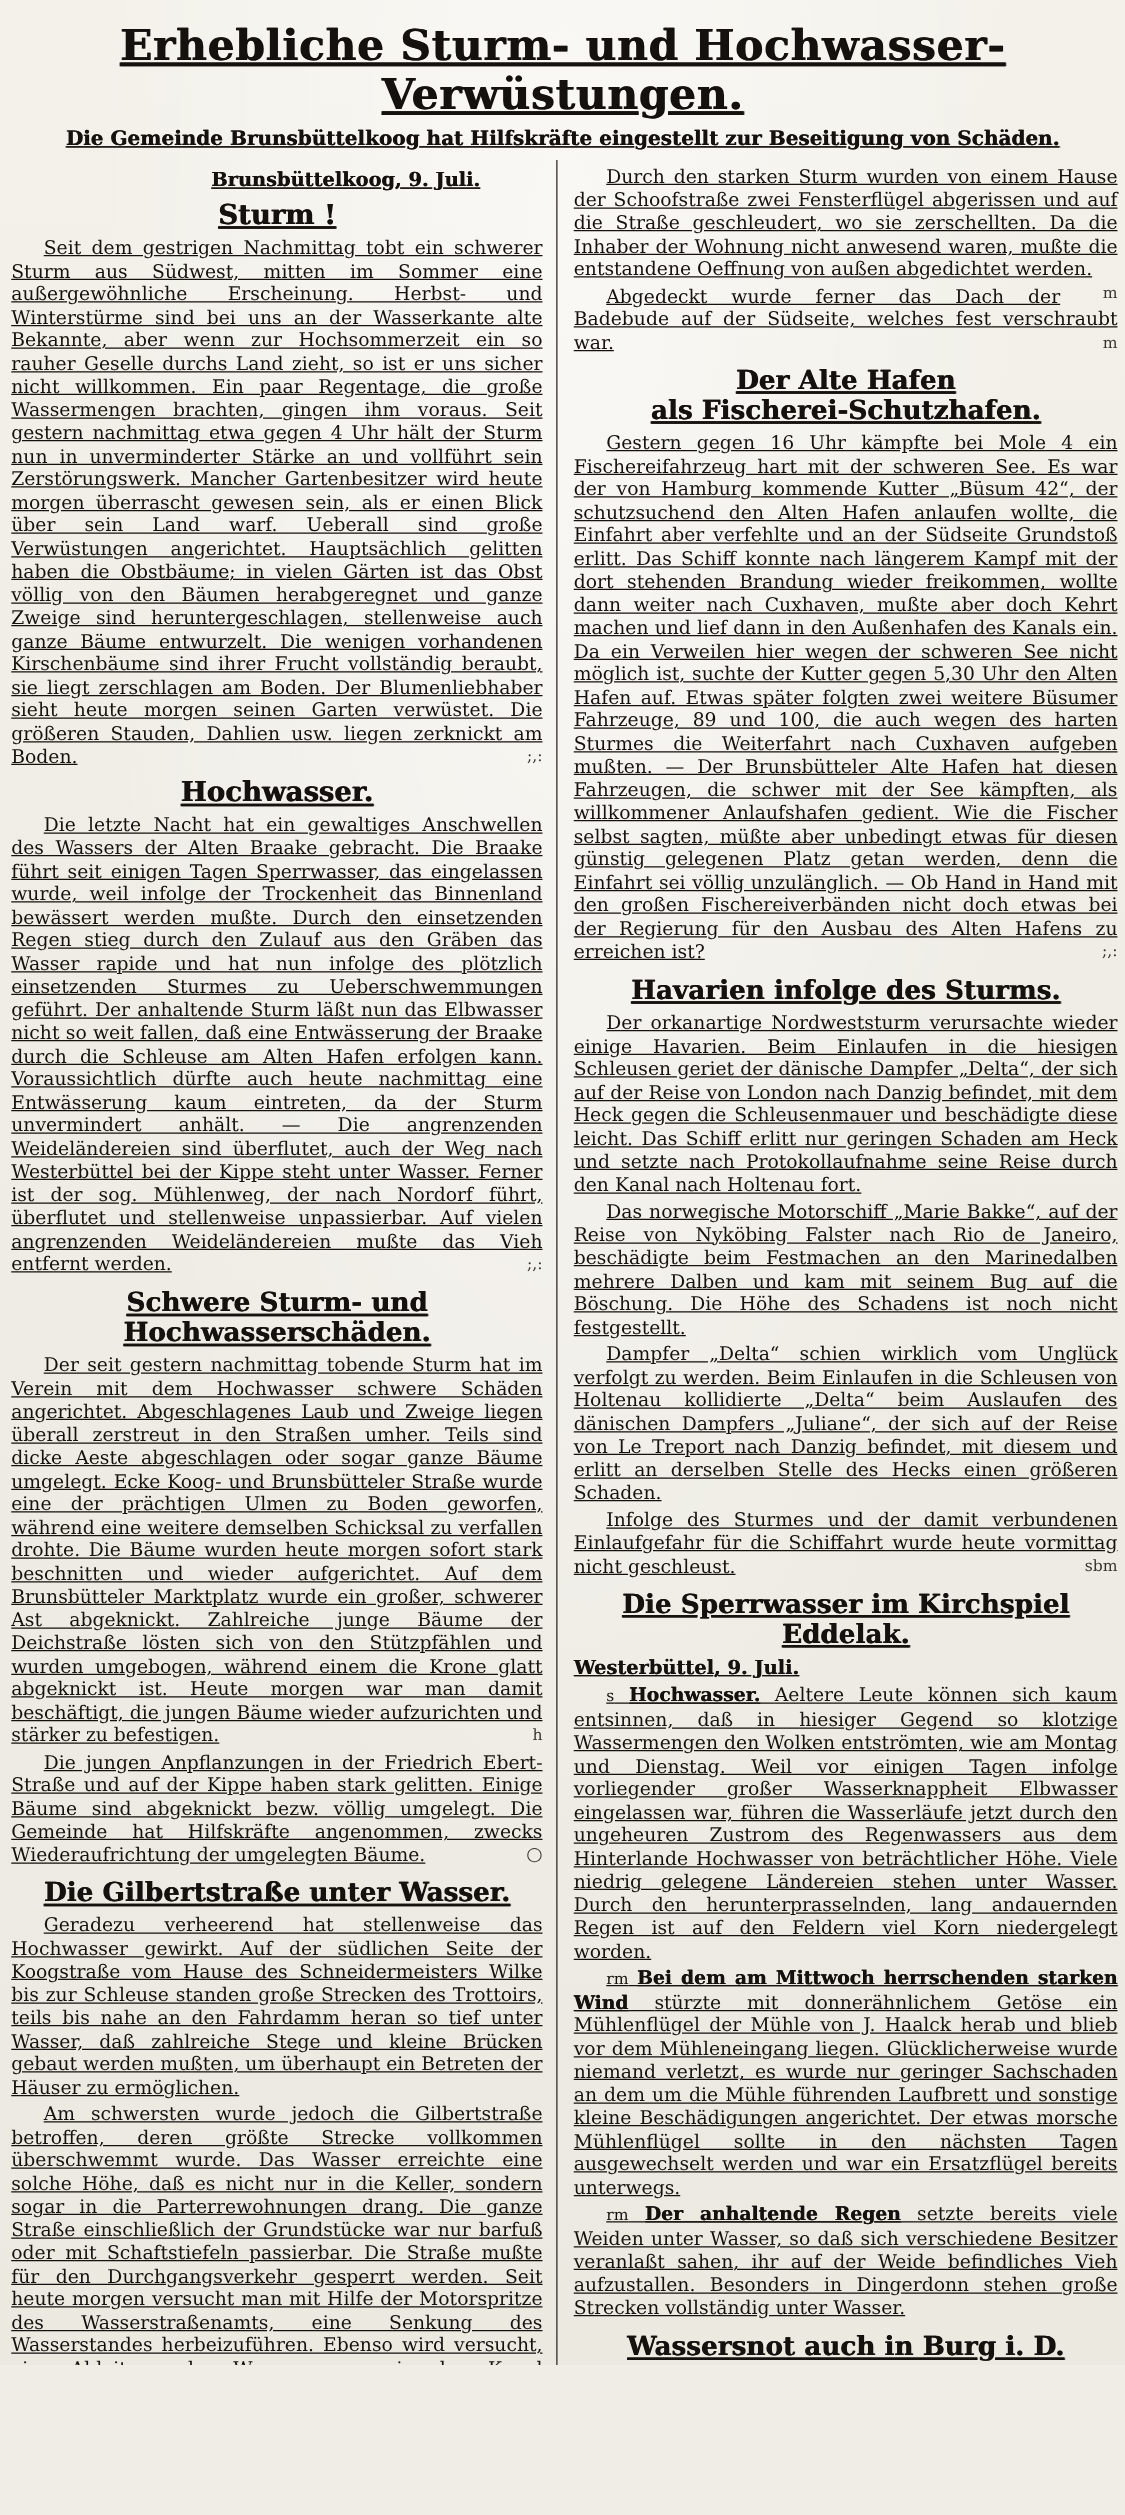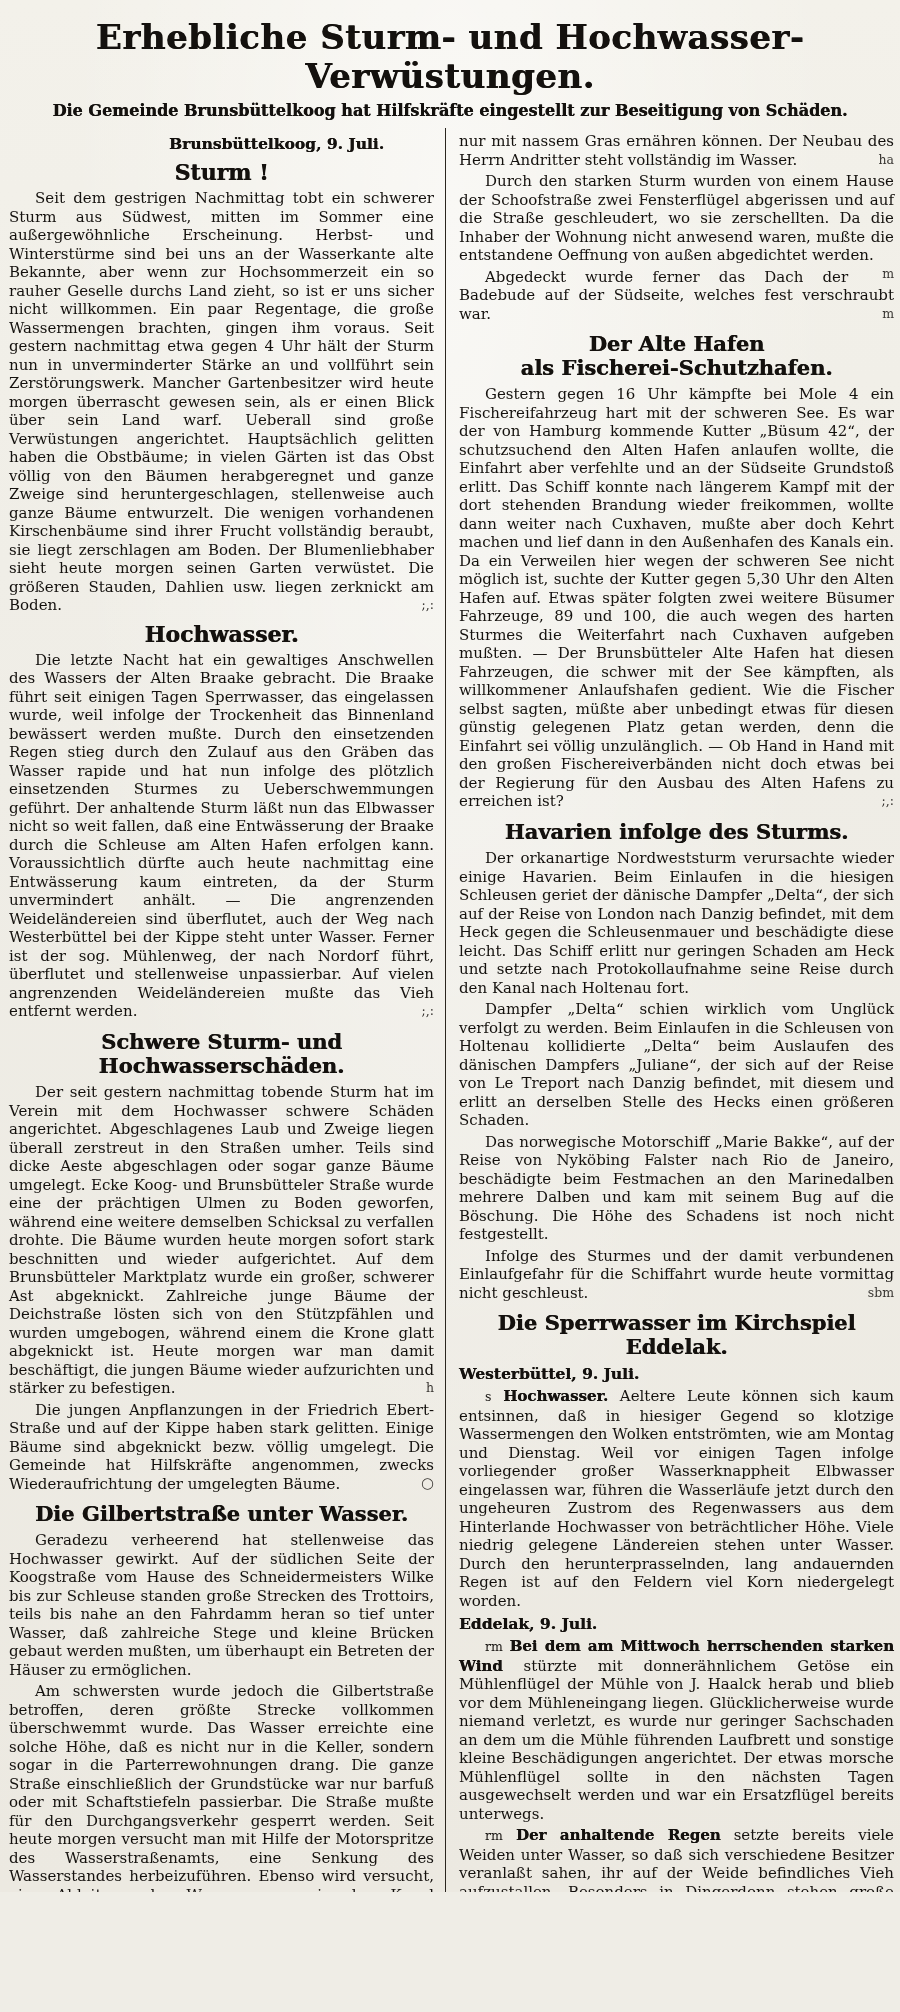--- a/index.html
+++ b/index.html
@@ -7,20 +7,21 @@
     width:900px;height:2012px;overflow:hidden;
     background:#efede6;
     font-family:"DejaVu Serif","Liberation Serif",serif;
     color:#14110e;
   }
   .page{
     width:900px;height:1892px;overflow:hidden;position:relative;
     background:
       radial-gradient(ellipse at 50% 12%, rgba(255,255,255,.55), rgba(255,255,255,0) 60%),
       linear-gradient(180deg,#f3f1ea 0%,#efede6 40%,#ece9e1 100%);
+    text-decoration: underline;
   }
   header{padding-top:12px;}
   h1.headline{
     font-size:34px;font-weight:bold;text-align:center;margin:6px 8px 0 8px;
     letter-spacing:.5px;text-shadow:.6px 0 0 currentColor;line-height:1.15;
   }
   h2.subheadline{
     font-size:16px;font-weight:bold;text-align:center;margin:5px 4px 8px 4px;
     text-shadow:.4px 0 0 currentColor;
   }
@@ -74,37 +75,35 @@
       <p class="body"><span>Die jungen Anpflanzungen in der Friedrich Ebert-Straße und auf der Kippe haben stark gelitten. Einige Bäume sind abgeknickt bezw. völlig umgelegt. Die Gemeinde hat Hilfskräfte angenommen, zwecks Wiederaufrichtung der umgelegten Bäume.</span><span class="sig sig-circle">○</span></p>
 
       <h3 class="head-lg">Die Gilbertstraße unter Wasser.</h3>
       <p class="body"><span>Geradezu verheerend hat stellenweise das Hochwasser gewirkt. Auf der südlichen Seite der Koogstraße vom Hause des Schneidermeisters Wilke bis zur Schleuse standen große Strecken des Trottoirs, teils bis nahe an den Fahrdamm heran so tief unter Wasser, daß zahlreiche Stege und kleine Brücken gebaut werden mußten, um überhaupt ein Betreten der Häuser zu ermöglichen.</span></p>
       <p class="body"><span>Am schwersten wurde jedoch die Gilbertstraße betroffen, deren größte Strecke vollkommen überschwemmt wurde. Das Wasser erreichte eine solche Höhe, daß es nicht nur in die Keller, sondern sogar in die Parterrewohnungen drang. Die ganze Straße einschließlich der Grundstücke war nur barfuß oder mit Schaftstiefeln passierbar. Die Straße mußte für den Durchgangsverkehr gesperrt werden. Seit heute morgen versucht man mit Hilfe der Motorspritze des Wasserstraßenamts, eine Senkung des Wasserstandes herbeizuführen. Ebenso wird versucht, eine Ableitung der Wassermengen in den Kanal herbeizuführen.</span><span class="sig">h</span></p>
       <p class="body"><span>Von der Kreystraße aus, die ebenfalls auf einer größeren Strecke unter Wasser stand, wurde heute vormittag ein Durchstich nach dem Kanal gemacht, der zu dem Erfolge führte, daß diese Straße nunmehr wieder frei von Wasser ist. In der Gilbertstraße konnte bis heute nachmittag etwa 1 Uhr ein nennenswertes Fallen des Wasserstandes noch nicht festgestellt werden.</span></p>
 
     </div>
 
     <div class="col col-right">
-      <p class="body no-indent"><span>nur mit nassem Gras ernähren können. Der Neubau des Herrn Andritter steht vollständig im Wasser.</span><span class="sig">ha</span></p>
       <p class="body"><span>Durch den starken Sturm wurden von einem Hause der Schoofstraße zwei Fensterflügel abgerissen und auf die Straße geschleudert, wo sie zerschellten. Da die Inhaber der Wohnung nicht anwesend waren, mußte die entstandene Oeffnung von außen abgedichtet werden.</span><span class="sig">m</span></p>
       <p class="body"><span>Abgedeckt wurde ferner das Dach der Badebude auf der Südseite, welches fest verschraubt war.</span><span class="sig">m</span></p>
 
       <h3 class="head-lg"><span>Der Alte Hafen</span><br><span>als Fischerei-Schutzhafen.</span></h3>
       <p class="body"><span>Gestern gegen 16 Uhr kämpfte bei Mole 4 ein Fischereifahrzeug hart mit der schweren See. Es war der von Hamburg kommende Kutter „Büsum 42“, der schutzsuchend den Alten Hafen anlaufen wollte, die Einfahrt aber verfehlte und an der Südseite Grundstoß erlitt. Das Schiff konnte nach längerem Kampf mit der dort stehenden Brandung wieder freikommen, wollte dann weiter nach Cuxhaven, mußte aber doch Kehrt machen und lief dann in den Außenhafen des Kanals ein. Da ein Verweilen hier wegen der schweren See nicht möglich ist, suchte der Kutter gegen 5,30 Uhr den Alten Hafen auf. Etwas später folgten zwei weitere Büsumer Fahrzeuge, 89 und 100, die auch wegen des harten Sturmes die Weiterfahrt nach Cuxhaven aufgeben mußten. — Der Brunsbütteler Alte Hafen hat diesen Fahrzeugen, die schwer mit der See kämpften, als willkommener Anlaufshafen gedient. Wie die Fischer selbst sagten, müßte aber unbedingt etwas für diesen günstig gelegenen Platz getan werden, denn die Einfahrt sei völlig unzulänglich. — Ob Hand in Hand mit den großen Fischereiverbänden nicht doch etwas bei der Regierung für den Ausbau des Alten Hafens zu erreichen ist?</span><span class="sig">;,:</span></p>
 
       <h3 class="head-lg">Havarien infolge des Sturms.</h3>
       <p class="body"><span>Der orkanartige Nordweststurm verursachte wieder einige Havarien. Beim Einlaufen in die hiesigen Schleusen geriet der dänische Dampfer „Delta“, der sich auf der Reise von London nach Danzig befindet, mit dem Heck gegen die Schleusenmauer und beschädigte diese leicht. Das Schiff erlitt nur geringen Schaden am Heck und setzte nach Protokollaufnahme seine Reise durch den Kanal nach Holtenau fort.</span></p>
+      <p class="body"><span>Das norwegische Motorschiff „Marie Bakke“, auf der Reise von Nyköbing Falster nach Rio de Janeiro, beschädigte beim Festmachen an den Marinedalben mehrere Dalben und kam mit seinem Bug auf die Böschung. Die Höhe des Schadens ist noch nicht festgestellt.</span></p>
       <p class="body"><span>Dampfer „Delta“ schien wirklich vom Unglück verfolgt zu werden. Beim Einlaufen in die Schleusen von Holtenau kollidierte „Delta“ beim Auslaufen des dänischen Dampfers „Juliane“, der sich auf der Reise von Le Treport nach Danzig befindet, mit diesem und erlitt an derselben Stelle des Hecks einen größeren Schaden.</span></p>
-      <p class="body"><span>Das norwegische Motorschiff „Marie Bakke“, auf der Reise von Nyköbing Falster nach Rio de Janeiro, beschädigte beim Festmachen an den Marinedalben mehrere Dalben und kam mit seinem Bug auf die Böschung. Die Höhe des Schadens ist noch nicht festgestellt.</span></p>
       <p class="body"><span>Infolge des Sturmes und der damit verbundenen Einlaufgefahr für die Schiffahrt wurde heute vormittag nicht geschleust.</span><span class="sig">sbm</span></p>
 
       <h3 class="head-lg">Die Sperrwasser im Kirchspiel Eddelak.</h3>
       <p class="dateline dl-right">Westerbüttel, 9. Juli.</p>
       <p class="body"><span class="mark">s</span> <b class="lead">Hochwasser.</b> <span>Aeltere Leute können sich kaum entsinnen, daß in hiesiger Gegend so klotzige Wassermengen den Wolken entströmten, wie am Montag und Dienstag. Weil vor einigen Tagen infolge vorliegender großer Wasserknappheit Elbwasser eingelassen war, führen die Wasserläufe jetzt durch den ungeheuren Zustrom des Regenwassers aus dem Hinterlande Hochwasser von beträchtlicher Höhe. Viele niedrig gelegene Ländereien stehen unter Wasser. Durch den herunterprasselnden, lang andauernden Regen ist auf den Feldern viel Korn niedergelegt worden.</span></p>
-      <p class="dateline dl-right">Eddelak, 9. Juli.</p>
       <p class="body"><span class="mark">rm</span> <b class="lead">Bei dem am Mittwoch herrschenden starken Wind</b> <span>stürzte mit donnerähnlichem Getöse ein Mühlenflügel der Mühle von J. Haalck herab und blieb vor dem Mühleneingang liegen. Glücklicherweise wurde niemand verletzt, es wurde nur geringer Sachschaden an dem um die Mühle führenden Laufbrett und sonstige kleine Beschädigungen angerichtet. Der etwas morsche Mühlenflügel sollte in den nächsten Tagen ausgewechselt werden und war ein Ersatzflügel bereits unterwegs.</span></p>
       <p class="body"><span class="mark">rm</span> <b class="lead">Der anhaltende Regen</b> <span>setzte bereits viele Weiden unter Wasser, so daß sich verschiedene Besitzer veranlaßt sahen, ihr auf der Weide befindliches Vieh aufzustallen. Besonders in Dingerdonn stehen große Strecken vollständig unter Wasser.</span></p>
 
       <h3 class="head-lg">Wassersnot auch in Burg i. D.</h3>
       <p class="body"><span class="mark">bz</span> <b class="lead">Burg i. D., 9. Juli.</b> <span>(Eigener Drahtbericht.) Die gewaltigen Niederschlagsmengen haben die Ländereien an der Burger Au derart überschwemmt, daß sie stellenweise einem wahren See gleichen. Der Weg, der zur Burger Schleuse führt, ist auf 50 Meter vollkommen unter Wasser gesetzt. Mehrere Landleute sahen sich gezwungen, das Vieh auf andere Weiden zu treiben oder in den Stall zu nehmen. Die abschüssigen Straßen sind ausgespült. Auf der Rodelbahn haben die Wassermengen eine ca. 30 cm tiefe Rinne geschlagen.</span></p>
 
     </div>
 
   </div>
 </div>

